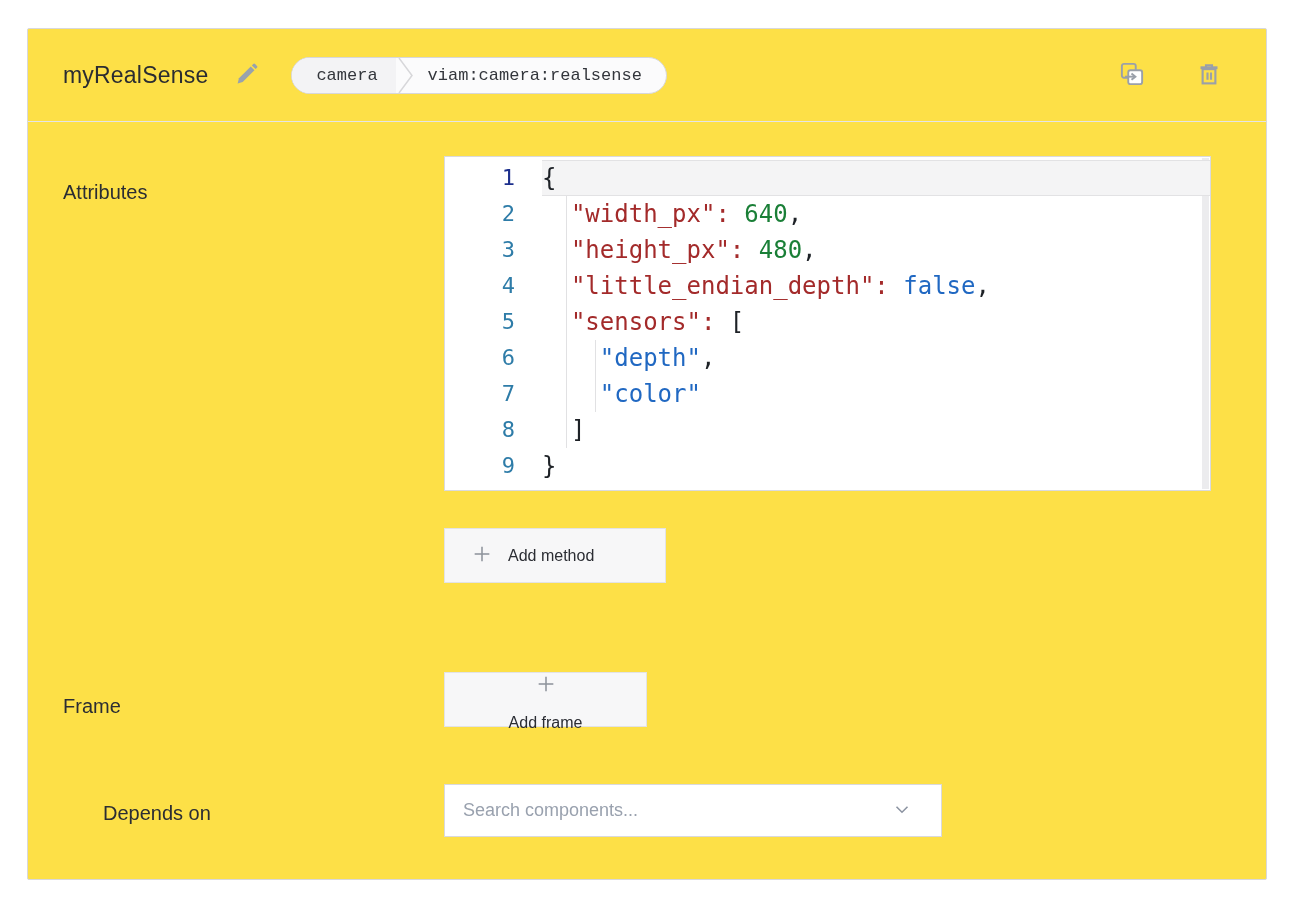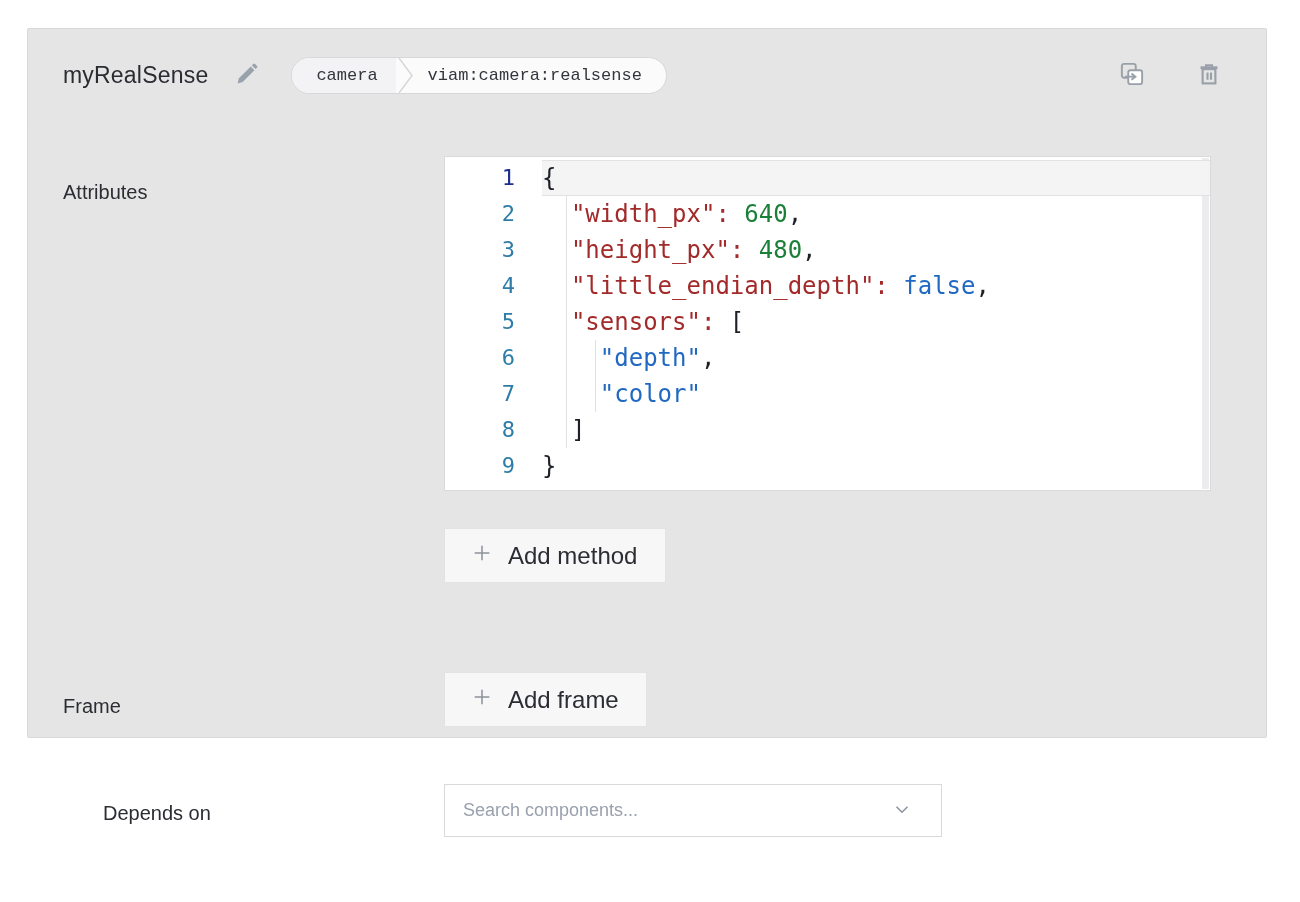--- a/index.html
+++ b/index.html
@@ -1,20 +1,20 @@
 <!DOCTYPE html>
 <html style="--key: #A32A2A; --number: #1A7F37; --string: #2068C2; --atom: #2068C2; --punctuation: #1D2126; --line-number: #2E7CA8; --active-line-number: #1C2F8C; --icon: #9AA0A9;"><head>
 <meta charset="utf-8">
 <style>
   * { margin:0; padding:0; box-sizing:border-box; }
   html,body { width:1300px; height:902px; background:#ffffff; font-family:"Liberation Sans", sans-serif; }
   body { position:relative; }
 
-  .panel { position:absolute; left:27px; top:28px; width:1240px; height:710px;
-           background:#e5e5e5; border:1px solid #d8d8db; border-radius:2px; }
+  .panel { position:absolute; left:27px; top:28px; width:1240px; height:852px;
+           background:#fde047; border:1px solid #d8d8db; border-radius:2px; }
 
   
   .panel-header { height:93px; border-bottom:1px solid #e4e4e7;
                   display:flex; align-items:center; padding:0 42px 0 35px; }
   .comp-title { font-size:23px; font-weight:500; color:#2a2c31; letter-spacing:.2px; }
   .icon-btn { background:none; border:none; cursor:pointer; display:flex; align-items:center; padding:0; }
   .edit-btn { margin-left:26px; }
   .pill { margin-left:30px; height:37px; display:flex; align-items:stretch;
           border:1px solid #d7d7da; border-radius:19px; overflow:hidden;
           font-size:17px; color:#33363c; background:#fbfbfc;font-family:Liberation Mono, monospace; }
@@ -25,23 +25,23 @@
 
   
   .row-label { position:absolute; left:35px; font-size:20px; color:#2b2d33; line-height:40px; }
   .lbl-attributes { top:143px; }
   .lbl-datacapture { top:513px; width:215px; }
   .lbl-frame { top:657px; }
   .lbl-depends { top:764px;margin-left:40px; }
 
   .btn-add { position:absolute; left:416px; height:55px; display:flex; align-items:center;
              gap:15px; background:#f7f7f8; border:1px solid #e3e3e5; padding:0 26px;
-             font-size:24px; color:#2b2d33; font-family:"Liberation Sans", sans-serif; cursor:pointer; }
+             font-size:16px; color:#2b2d33; font-family:"Liberation Sans", sans-serif; cursor:pointer; }
   .btn-add-method { top:499px; width:222px; }
-  .btn-add-frame  { top:643px; width:203px; }
+  .btn-add-frame  { top:643px; width:203px;flex-direction:column; }
 
   .select-box { position:absolute; left:416px; top:755px; width:498px; height:53px;
                 background:#fff; border:1px solid #d9d9dc; display:flex; align-items:center;
                 padding:0 28px 0 18px; }
   .select-box input { flex:1; border:none; outline:none; font-size:18px; color:#2b2d33;
                       font-family:"Liberation Sans", sans-serif; background:transparent; }
   .select-box input::placeholder { color:#99a1ae; opacity:1; }
 
   
   .editor { position:absolute; left:416px; top:127px; width:767px; height:335px;

